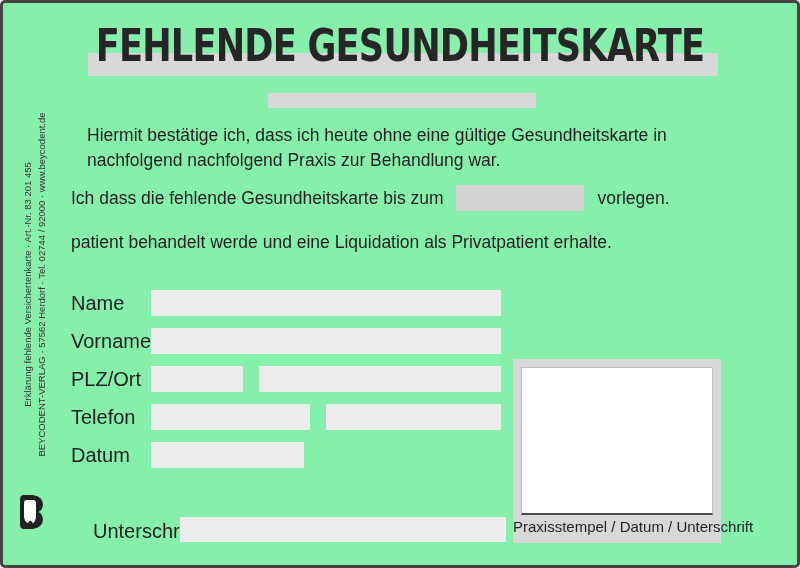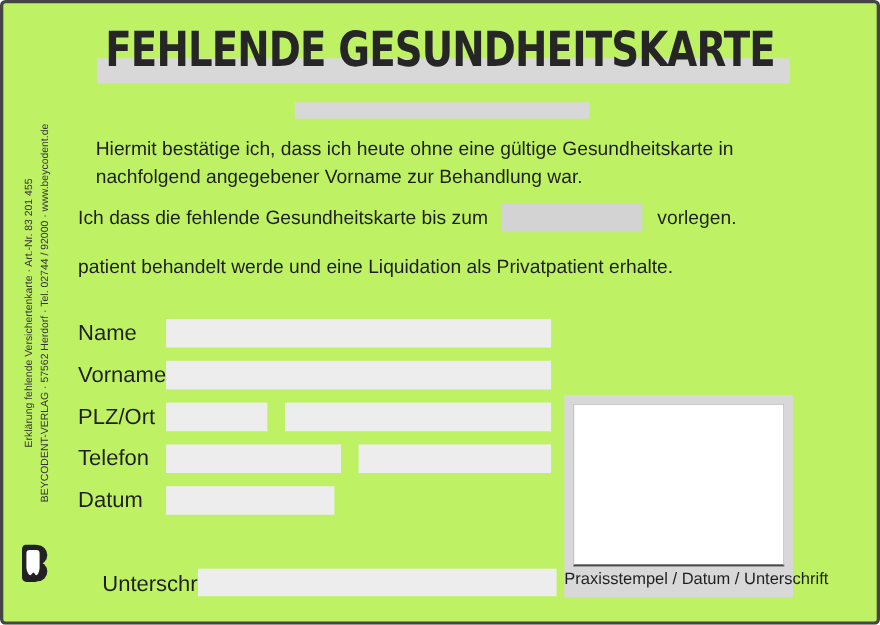--- a/index.html
+++ b/index.html
@@ -1,21 +1,21 @@
 <!DOCTYPE html>
 <html><head>
 <meta charset="utf-8">
 <style>
   * { margin:0; padding:0; box-sizing:border-box; }
   html,body { background:#fff; }
   body { font-family:"Liberation Sans", sans-serif; }
 
   .card {
     position:relative; width:800px; height:568px;
-    background:#bef264; border:3px solid #454545; border-radius:5px;
+    background:#86efac; border:3px solid #454545; border-radius:5px;
     overflow:hidden;
     text-decoration:underline;
   }
 
   
   .title-bar {
     position:absolute; left:85px; top:50px; width:630px; height:23px;
     background:#d8d8d8;
   }
   .title {
@@ -91,21 +91,21 @@
 <body>
 
 <div class="card">
 
   <div class="title-bar"></div>
   <div class="title">FEHLENDE GESUNDHEITSKARTE</div>
   <div class="subtitle-bar"></div>
 
   <div class="para p1">
     <div>Hiermit bestätige ich, dass ich heute ohne eine gültige Gesundheitskarte in</div>
-    <div>nachfolgend angegebener Vorname zur Behandlung war.</div>
+    <div>nachfolgend nachfolgend Praxis zur Behandlung war.</div>
   </div>
 
   <div class="para p2">
     <span>Ich dass die fehlende Gesundheitskarte bis zum</span>
     <span class="date-box"></span>
     <span>vorlegen.</span>
   </div>
 
   <div class="para p3">
     <div>patient behandelt werde und eine Liquidation als Privatpatient erhalte.</div>

